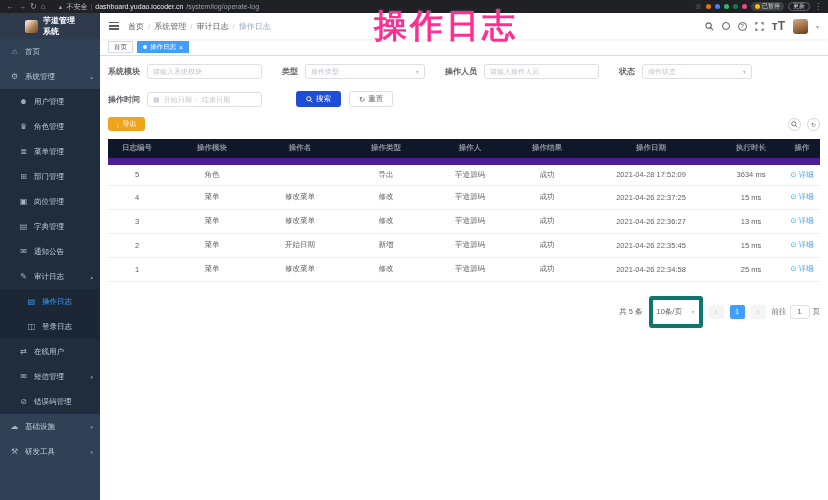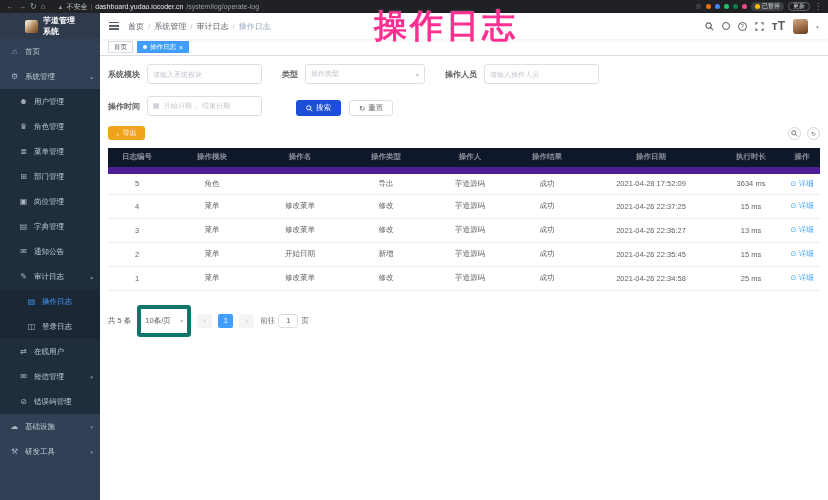--- a/index.html
+++ b/index.html
@@ -61,21 +61,21 @@
        border:1px solid #d8dce5;background:#fff;color:#495060;font-size:6.5px}
   .tag.active{background:#409eff;border-color:#409eff;color:#fff}
   .tag .dot{width:4px;height:4px;border-radius:50%;background:#fff}
   .tag .x{font-size:7px;line-height:1}
   
   .content{flex:1;background:#fff;padding:8px 8px 0 8px;font-size:8px;color:#606266}
   .frow{display:flex;align-items:flex-end;margin-bottom:12px}
   .fitem{display:flex;align-items:center;margin-right:20px}
   .flabel{font-weight:bold;color:#606266;margin-right:7px;white-space:nowrap}
   .inp{height:15px;border:1px solid #dcdfe6;border-radius:3px;background:#fff;font-size:7px;
-       color:#606266;padding:9px 5px;display:flex;align-items:center}
+       color:#606266;padding:3px 5px;display:flex;align-items:center}
   input.inp{outline:none}
   input.inp::placeholder{color:#c0c4cc}
   .w115{width:115px}.w120{width:120px}.w110{width:110px}
   .select{justify-content:space-between;color:#c0c4cc;cursor:pointer}
   .sel-caret{color:#c0c4cc;font-size:6px}
   .dater{gap:4px;color:#c0c4cc;cursor:pointer}
   .cal{font-size:7px;color:#c0c4cc}
   .btn{height:16px;border-radius:3px;font-size:7.5px;display:inline-flex;align-items:center;gap:3px;
        padding:0 9px;border:1px solid transparent;cursor:pointer;white-space:nowrap}
   .btn-search{background:#1d4ed8;color:#fff;margin-left:34px}
@@ -87,21 +87,21 @@
   .circle-btn{width:13px;height:13px;border-radius:50%;border:1px solid #d5d6d8;background:#fff;
               display:flex;align-items:center;justify-content:center;margin-left:6px;cursor:pointer;
               color:#6b6f76;font-size:6px;padding:0}
   table{width:100%;border-collapse:collapse;table-layout:fixed;font-size:7.5px;color:#606266}
   th{background:#0f172a;color:#8a9099;font-weight:bold;height:22px;text-align:center;
      border-bottom:7px solid #4c1d95}
   td{height:24px;text-align:center;border-bottom:1px solid #ebeef5;overflow:hidden;
      white-space:nowrap;text-overflow:ellipsis}
   .link{color:#409eff;cursor:pointer}
   
-  .pagination{display:flex;align-items:center;gap:6px;margin-top:14px;
+  .pagination{display:flex;justify-content:flex-end;align-items:center;gap:6px;margin-top:14px;
               font-size:7.5px;color:#606266}
   .psize{width:54px;height:32px;border:4px solid #0f766e;border-radius:3px;display:flex;
          align-items:center;justify-content:space-between;padding:0 4px;cursor:pointer}
   .pbtn{min-width:15px;height:14px;background:#f4f4f5;color:#c0c4cc;display:flex;align-items:center;
         justify-content:center;border-radius:2px;font-size:9px;cursor:pointer;padding:0 2px}
   .pcur{background:#409eff;color:#fff;font-size:7.5px}
   .goto{display:flex;align-items:center;gap:3px}
   .goto-input{width:20px;height:14px;border:1px solid #dcdfe6;border-radius:3px;text-align:center;
               font-size:7.5px;color:#606266;outline:none}
   
@@ -280,20 +280,27 @@
           <span class="flabel">类型</span>
           <div class="inp w120 select">
             <span>操作类型</span>
             <span class="sel-caret">▾</span>
           </div>
         </div>
         <div class="fitem">
           <span class="flabel">操作人员</span>
           <input class="inp w115" placeholder="请输入操作人员" style="">
         </div>
+        <div class="fitem" style="margin-right:0">
+          <span class="flabel">状态</span>
+          <div class="inp w110 select">
+            <span>操作状态</span>
+            <span class="sel-caret">▾</span>
+          </div>
+        </div>
       </div>
 
       <div class="frow" style="margin-bottom:10px">
         <div class="fitem" style="margin-right:0">
           <span class="flabel">操作时间</span>
           <div class="inp w115 dater">
             <span class="cal">▦</span>
             <span>开始日期</span>
             <span>-</span>
             <span>结束日期</span>

